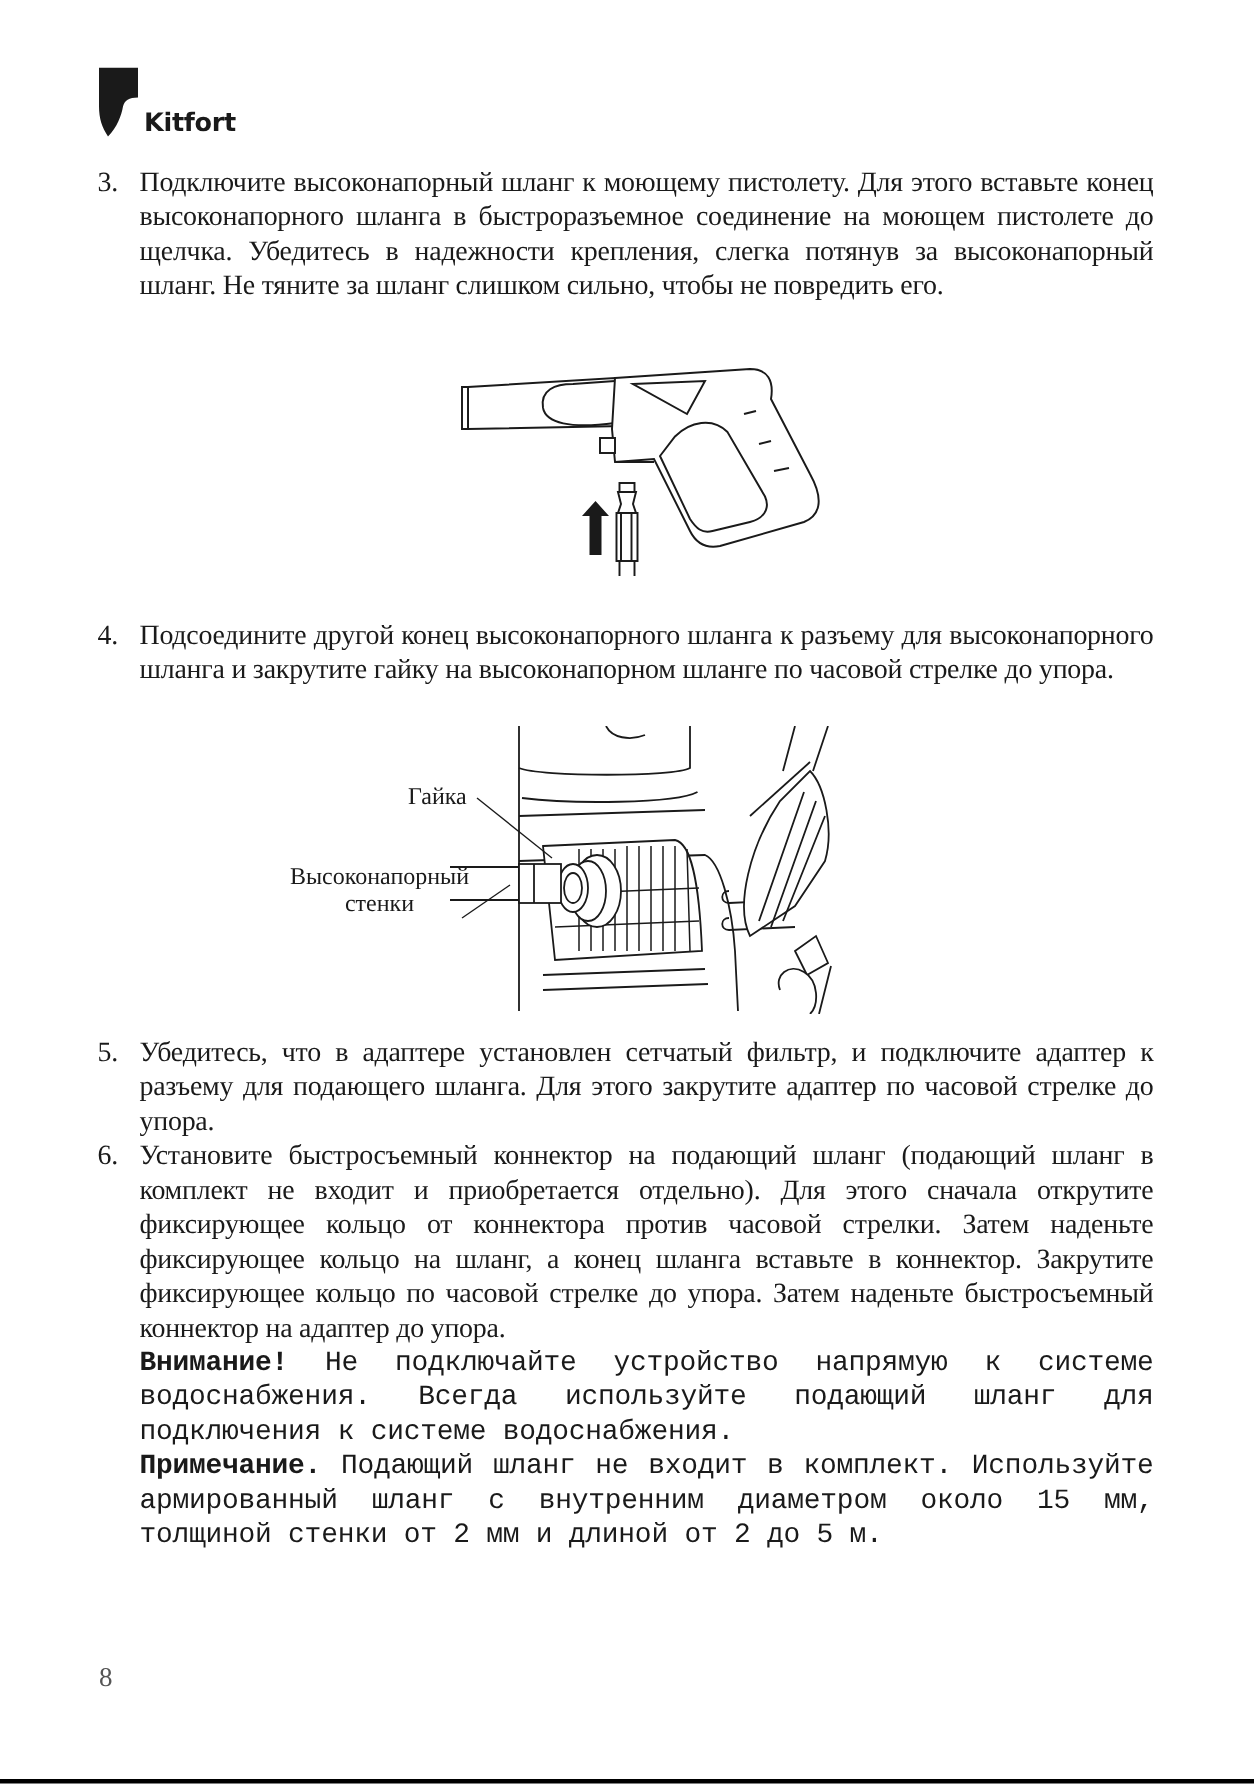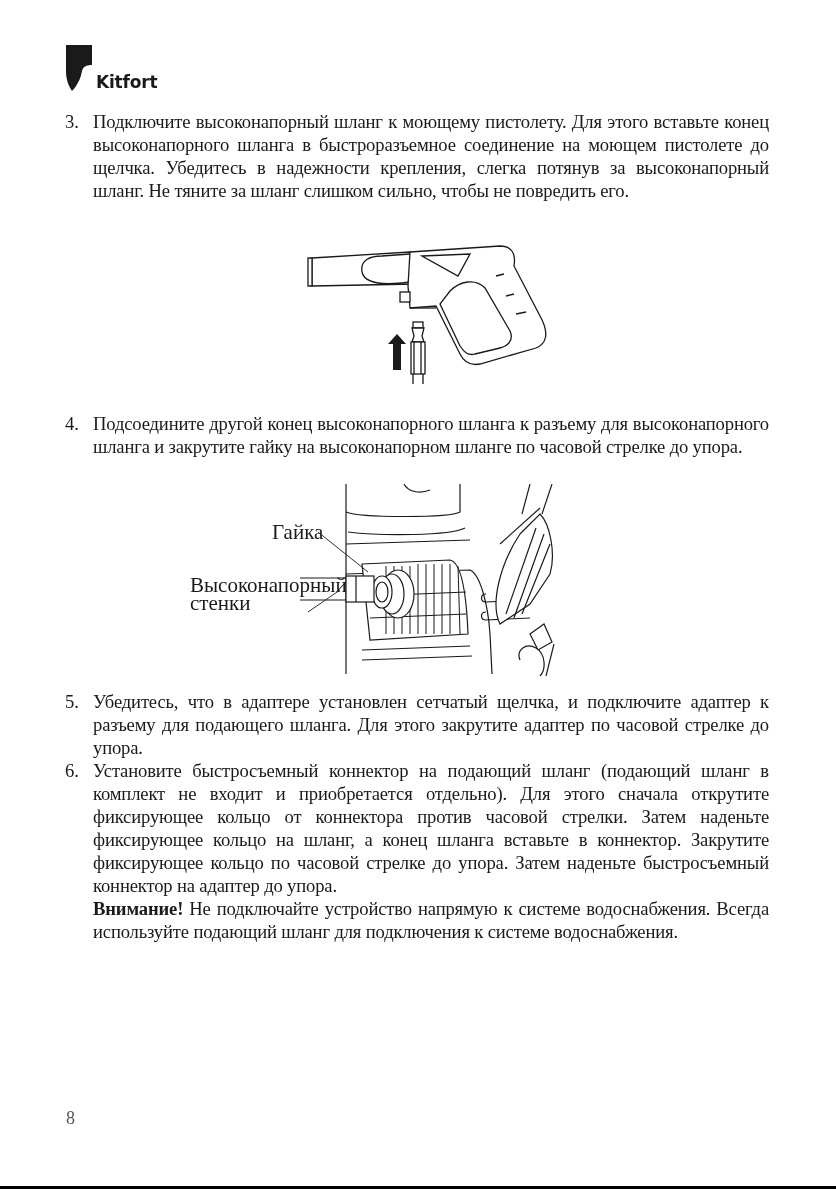--- a/index.html
+++ b/index.html
@@ -18,27 +18,27 @@
   }
   .para {
     position: absolute; left: 93px; width: 676px;
     font-size: 18.6px; line-height: 23px; text-align: justify;
     letter-spacing: -0.15px;
   }
   .para .num {
     position: absolute; left: -28px; top: 0;
   }
   .para p { margin: 0; }
-  .para .sub { margin: 0; }
+  .para .sub { margin: 0; font-family: Liberation Mono, monospace; }
   b { font-weight: bold; }
   .fig { position: absolute; }
   .fig svg { display: block; }
   .label {
-    position: absolute; font-size: 21px; line-height: 18px; color: #1a1a1a;
-    text-align: left; white-space: nowrap;
+    position: absolute; font-size: 16px; line-height: 18px; color: #1a1a1a;
+    text-align: center; white-space: nowrap;
   }
   .page-num {
     position: absolute; left: 66px; top: 1108px; font-size: 18px; color: #555;
   }
   .bottom-rule {
     position: absolute; left: 0; right: 0; bottom: 0; height: 3px; background: #000;
   }
 </style>
 </head>
 <body>
@@ -130,23 +130,24 @@
   </svg>
 </div>
 <span class="label" style="left:272px; top:523px;">Гайка</span>
 <div class="label" style="left:190px; top:576px; width:126px;">
   <div>Высоконапорный</div>
   <div>стенки</div>
 </div>
 
 <div class="para" style="top:690px;">
   <span class="num">5.</span>
-  <p>Убедитесь, что в адаптере установлен сетчатый щелчка, и подключите адаптер к разъему для подающего шланга. Для этого закрутите адаптер по часовой стрелке до упора.</p>
+  <p>Убедитесь, что в адаптере установлен сетчатый фильтр, и подключите адаптер к разъему для подающего шланга. Для этого закрутите адаптер по часовой стрелке до упора.</p>
 </div>
 
 <div class="para" style="top:759px;">
   <span class="num">6.</span>
   <p>Установите быстросъемный коннектор на подающий шланг (подающий шланг в комплект не входит и приобретается отдельно). Для этого сначала открутите фиксирующее кольцо от коннектора против часовой стрелки. Затем наденьте фиксирующее кольцо на шланг, а конец шланга вставьте в коннектор. Закрутите фиксирующее кольцо по часовой стрелке до упора. Затем наденьте быстросъемный коннектор на адаптер до упора.</p>
   <p class="sub"><b>Внимание!</b><span> Не подключайте устройство напрямую к системе водоснабжения. Всегда используйте подающий шланг для подключения к системе водоснабжения.</span></p>
+  <p class="sub"><b>Примечание.</b><span> Подающий шланг не входит в комплект. Используйте армированный шланг с внутренним диаметром около 15 мм, толщиной стенки от 2 мм и длиной от 2 до 5 м.</span></p>
 </div>
 
 <div class="page-num">8</div>
 <div class="bottom-rule"></div>
 
 </body></html>

